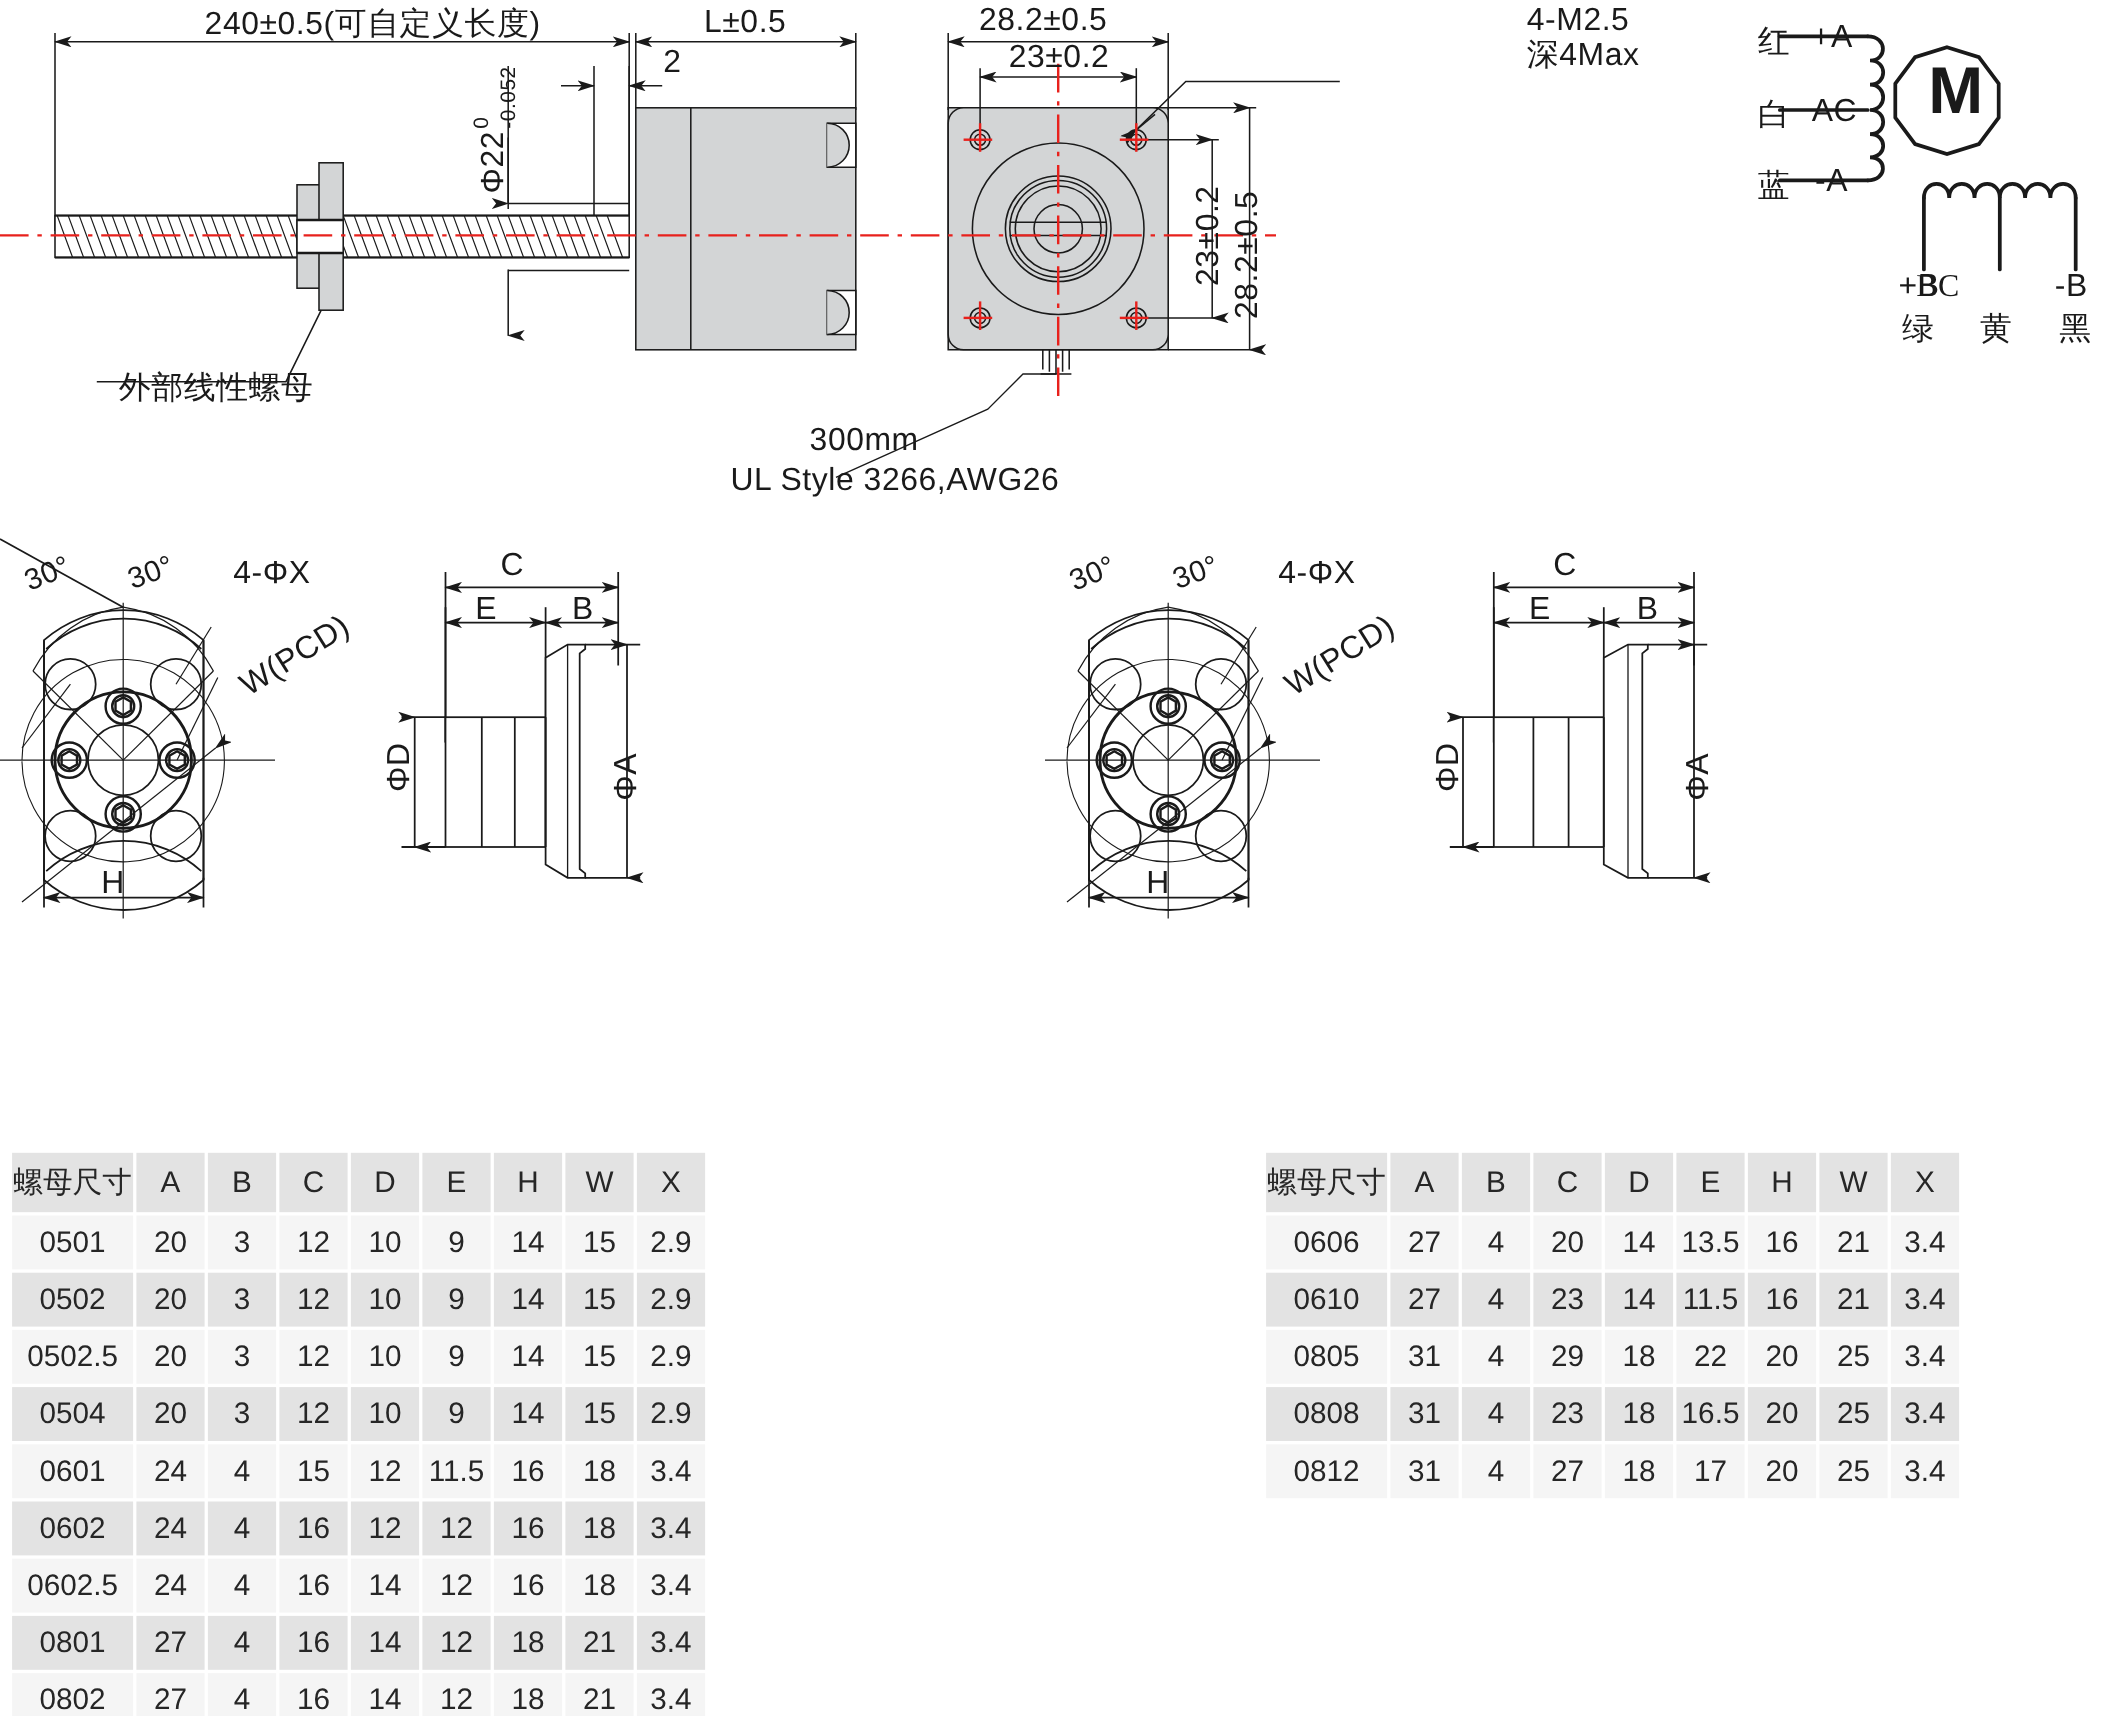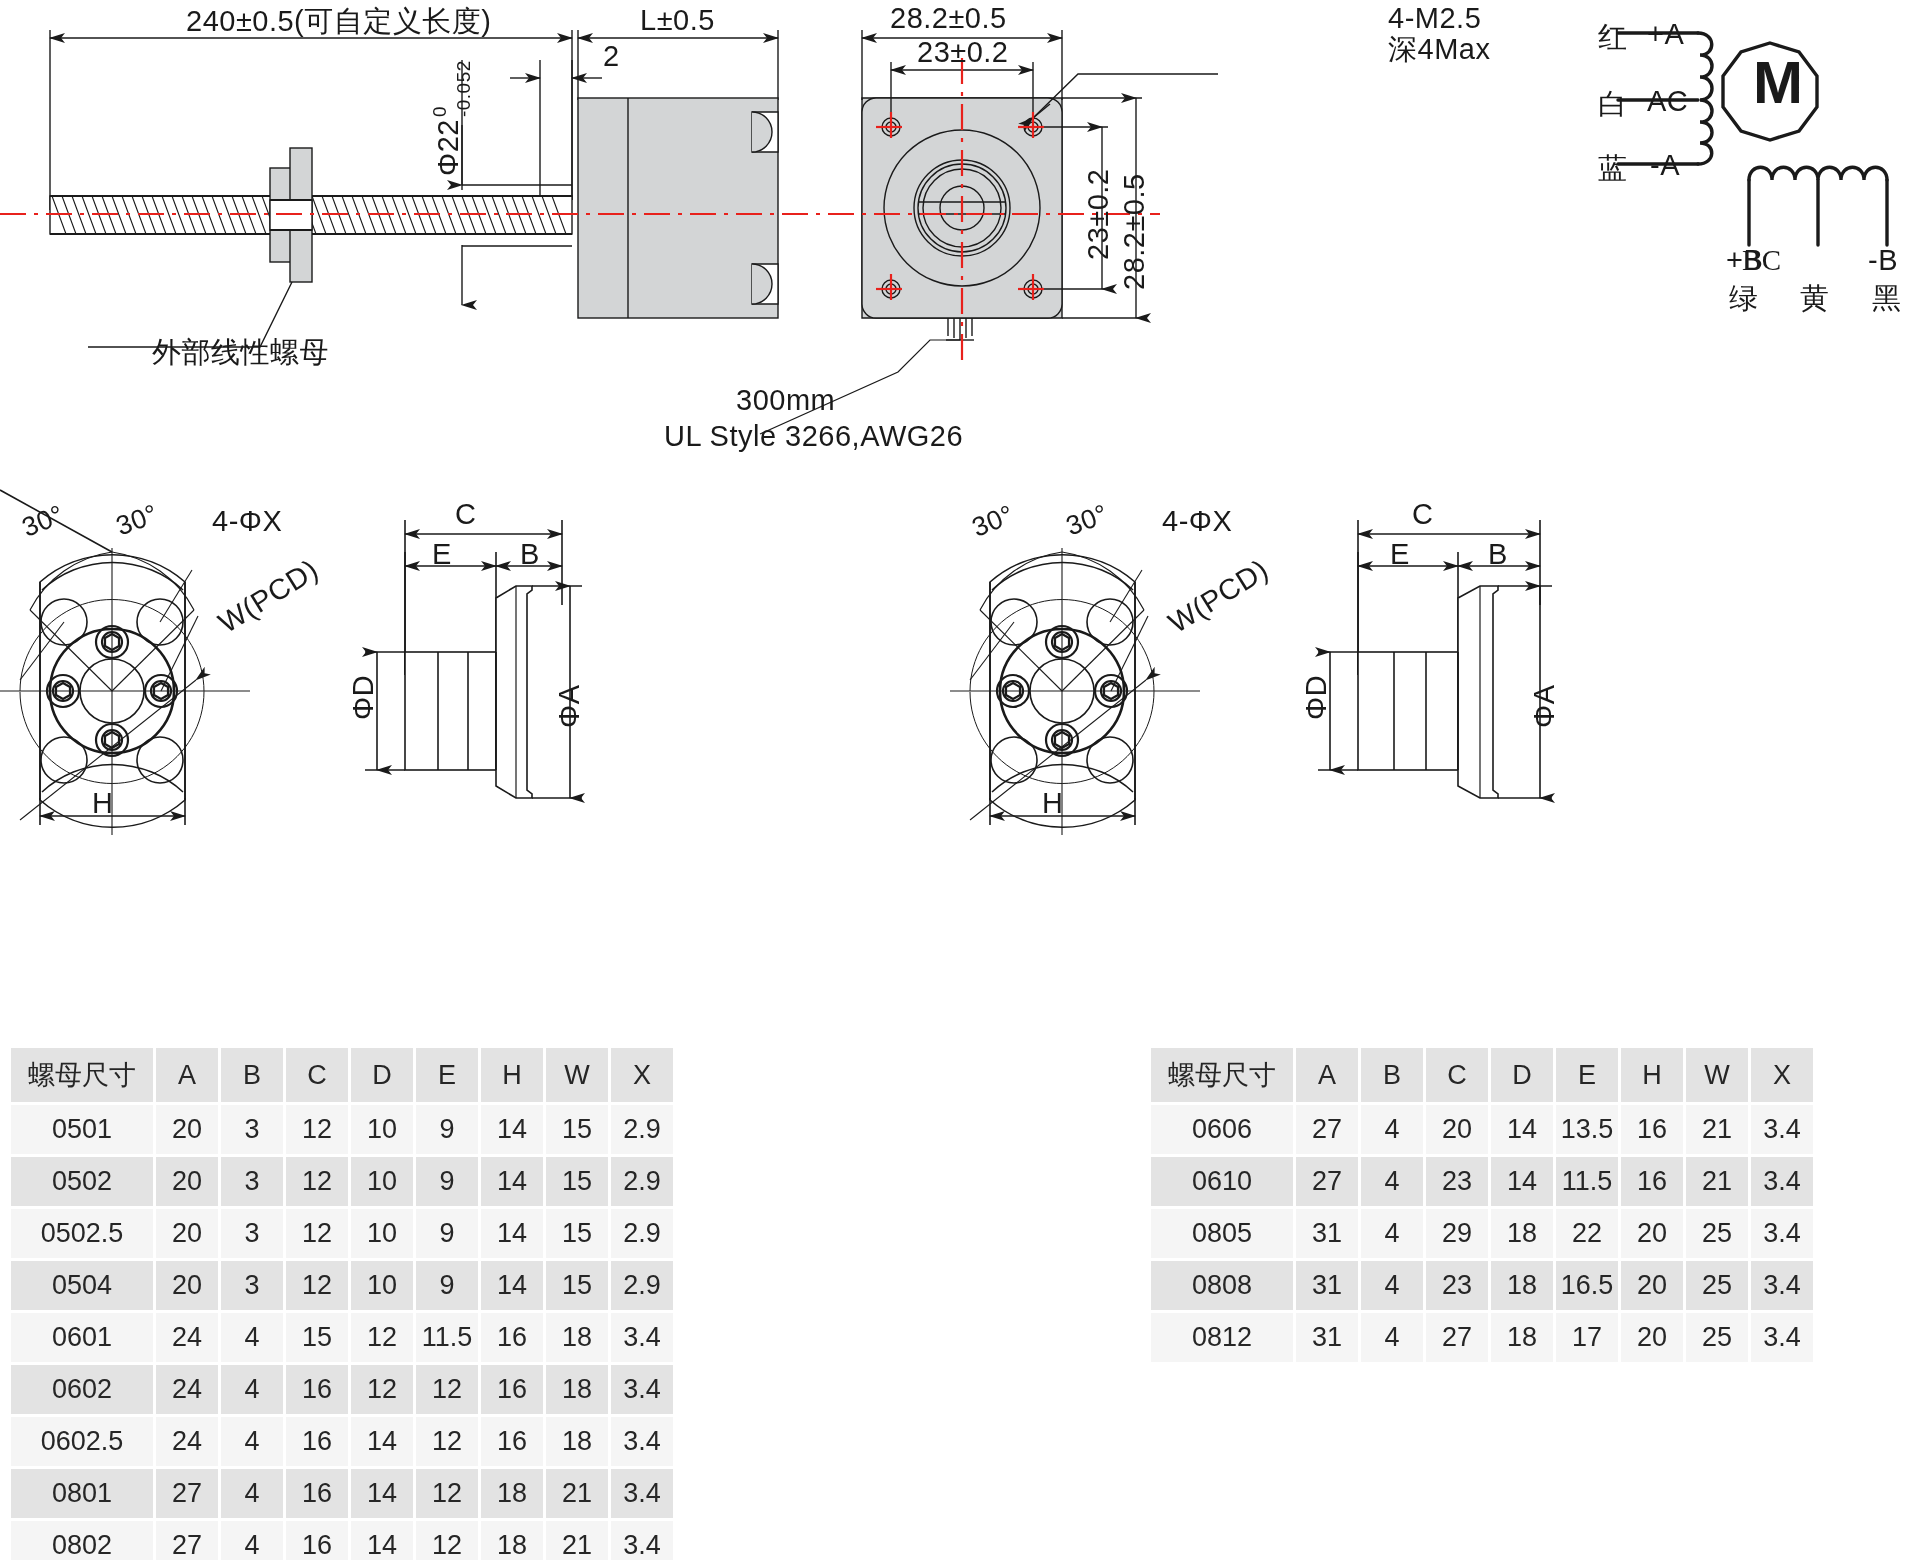--- a/index.html
+++ b/index.html
@@ -12,21 +12,21 @@
   .vert{transform-origin:left top;}
 
   
   table.nut{border-collapse:separate;border-spacing:3px;font-size:27px;}
   table.nut th,table.nut td{
     text-align:center;padding:9px 0;font-weight:normal;color:#262626;
   }
   table.nut thead th{background:#e3e3e3;}
   table.nut tbody tr:nth-child(odd) td{background:#f5f5f5;}
   table.nut tbody tr:nth-child(even) td{background:#e3e3e3;}
-  table.nut .name{width:142px;}
+  table.nut .name{width:110px;}
   table.nut .num{width:62px;}
 </style>
 </head>
 <body>
 
 <div class="abs" style="left:0;top:0;width:1280px;height:470px;">
   <svg width="1280" height="470" viewBox="0 0 1280 470">
     <defs>
       <marker id="ah" markerWidth="16" markerHeight="10" refX="15" refY="5" orient="auto" markerUnits="userSpaceOnUse">
         <path d="M0,0 L16,5 L0,10 L4,5 Z" fill="#1a1a1a"></path>
@@ -165,21 +165,21 @@
 
 <div class="abs" style="left:432px;top:176px;">
   <div class="vert" style="transform:rotate(-90deg);white-space:nowrap;">
     <span class="dimtxt lg">Φ22</span><span style="display:inline-block;position:relative;width:28px;height:1px;">
       <span class="dimtxt" style="position:absolute;left:2px;top:-28px;font-size:19px;">0</span>
       <span class="dimtxt" style="position:absolute;left:2px;top:-4px;font-size:19px;">-0.052</span>
     </span>
   </div>
 </div>
 
-<div class="abs dimtxt lg" style="left:108px;top:333px;margin-left:44px;">外部线性螺母</div>
+<div class="abs dimtxt lg" style="left:108px;top:333px;">外部线性螺母</div>
 
 <div class="abs dimtxt lg" style="left:890px;top:2px;">28.2±0.5</div>
 <div class="abs dimtxt lg" style="left:917px;top:36px;">23±0.2</div>
 
 <div class="abs" style="left:1082px;top:260px;">
   <div class="dimtxt lg vert" style="transform:rotate(-90deg);white-space:nowrap;">23±0.2</div>
 </div>
 <div class="abs" style="left:1118px;top:290px;">
   <div class="dimtxt lg vert" style="transform:rotate(-90deg);white-space:nowrap;">28.2±0.5</div>
 </div>

